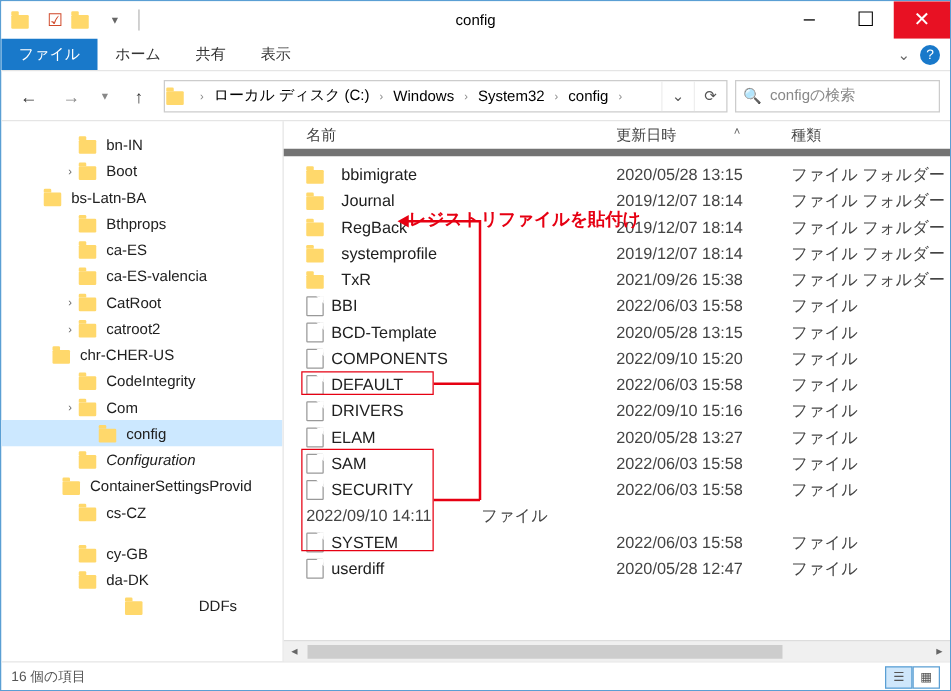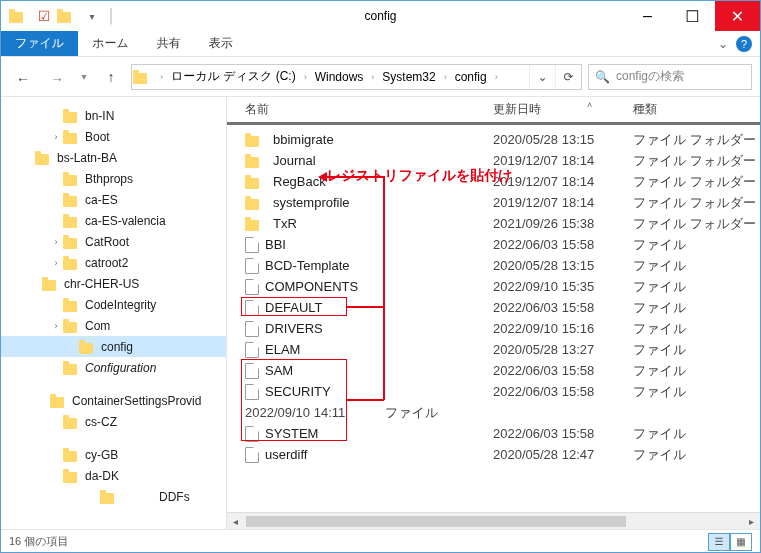--- a/index.html
+++ b/index.html
@@ -39,21 +39,21 @@
 .main { display: flex; height: 432px; }
 .tree { width: 225px; overflow-y: auto; overflow-x: hidden; padding: 8px 0 8px 0; }
 .tree-row { height: 21px; display: flex; align-items: center; font-size: 12px; color: #202020; white-space: nowrap; }
 .tree-row.selected { background: #cce8ff; }
 .tw { display: inline-block; width: 14px; text-align: center; color: #666; font-size: 9px; }
 .folder-ico { width: 18px; height: 14px; display: inline-block; position: relative; margin-right: 4px; }
 .folder-ico::before { content: ""; position: absolute; width: 14px; height: 11px; background: #ffd86b; bottom: 0; left: 0; border-radius: 1px; }
 .folder-ico::after { content: ""; position: absolute; width: 6px; height: 3px; background: #ffd86b; top: 0; left: 0; border-radius: 1px 1px 0 0; }
 
 .content { flex: 1; display: flex; flex-direction: column; border-left: 1px solid #e5e5e5; position: relative; }
-.colheads { height: 28px; display: flex; align-items: center; font-size: 12px; color: #444; padding-left: 18px; border-bottom: 3px solid #737373; }
+.colheads { height: 28px; display: flex; align-items: center; font-size: 12px; color: #444; padding-left: 18px; border-bottom: 6px solid #737373; }
 .ch-name { width: 248px; }
 .ch-date { width: 140px; }
 .ch-type { flex: 1; }
 .sort-caret { font-size: 9px; color: #666; position: absolute; left: 360px; top: 3px; }
 
 .rows { flex: 1; overflow: auto; padding-top: 4px; position: relative; }
 .row { height: 21px; display: flex; align-items: center; font-size: 13px; color: #202020; padding-left: 18px; }
 .row .rname { width: 248px; display: flex; align-items: center; gap: 6px; }
 .row .rdate { width: 140px; color: #444; }
 .row .rtype { flex: 1; color: #444; }
@@ -201,21 +201,21 @@
       <div class="tree-row selected" style="padding-left: 64px;">
         <span class="tw"></span>
         <span class="folder-ico"></span>
         <span>config</span>
       </div>
       <div class="tree-row" style="padding-left: 48px; font-style: italic;">
         <span class="tw"></span>
         <span class="folder-ico"></span>
         <span>Configuration</span>
       </div>
-      <div class="tree-row" style="padding-left: 35px; margin-top: 12px;">
+      <div class="tree-row" style="padding-left: 35px;">
         <span class="tw"></span>
         <span class="folder-ico"></span>
         <span>ContainerSettingsProvid</span>
       </div>
       <div class="tree-row" style="padding-left: 48px;">
         <span class="tw"></span>
         <span class="folder-ico"></span>
         <span>cs-CZ</span>
       </div>
       <div class="tree-row" style="padding-left: 48px; margin-top: 12px;">
@@ -297,21 +297,21 @@
             <span>BCD-Template</span>
           </div>
           <div class="rdate">2020/05/28 13:15</div>
           <div class="rtype">ファイル</div>
         </div>
         <div class="row">
           <div class="rname">
             <span class="file-ico"></span>
             <span>COMPONENTS</span>
           </div>
-          <div class="rdate">2022/09/10 15:35</div>
+          <div class="rdate">2022/09/10 15:20</div>
           <div class="rtype">ファイル</div>
         </div>
         <div class="row">
           <div class="rname">
             <span class="file-ico"></span>
             <span>DEFAULT</span>
           </div>
           <div class="rdate">2022/06/03 15:58</div>
           <div class="rtype">ファイル</div>
         </div>

